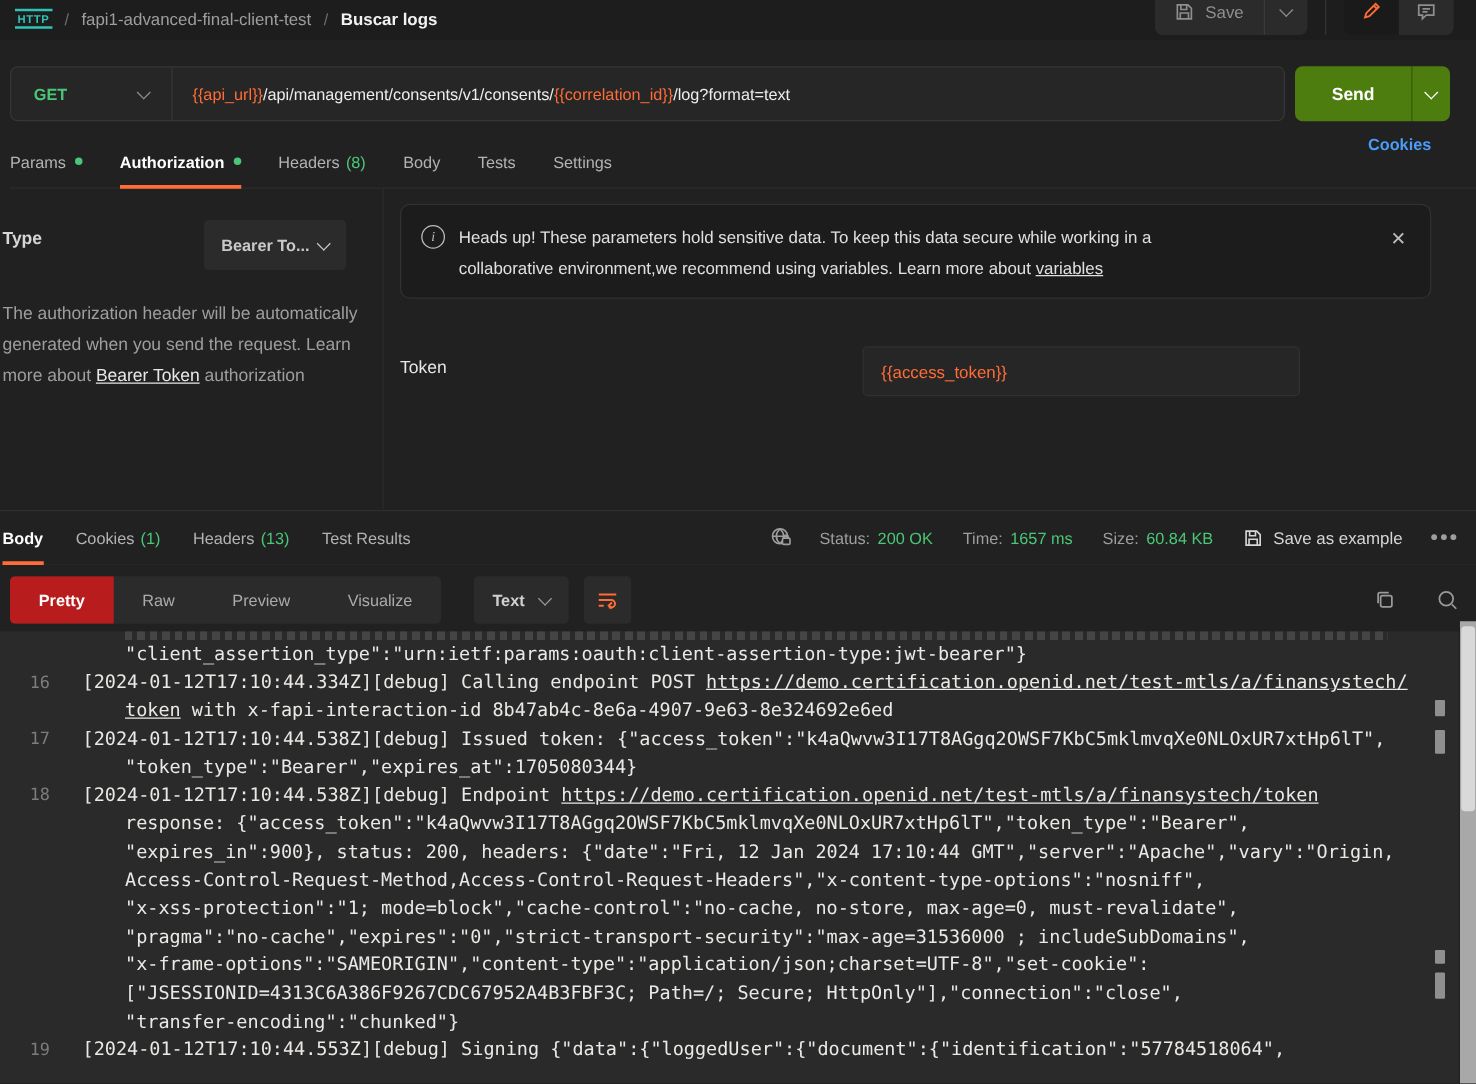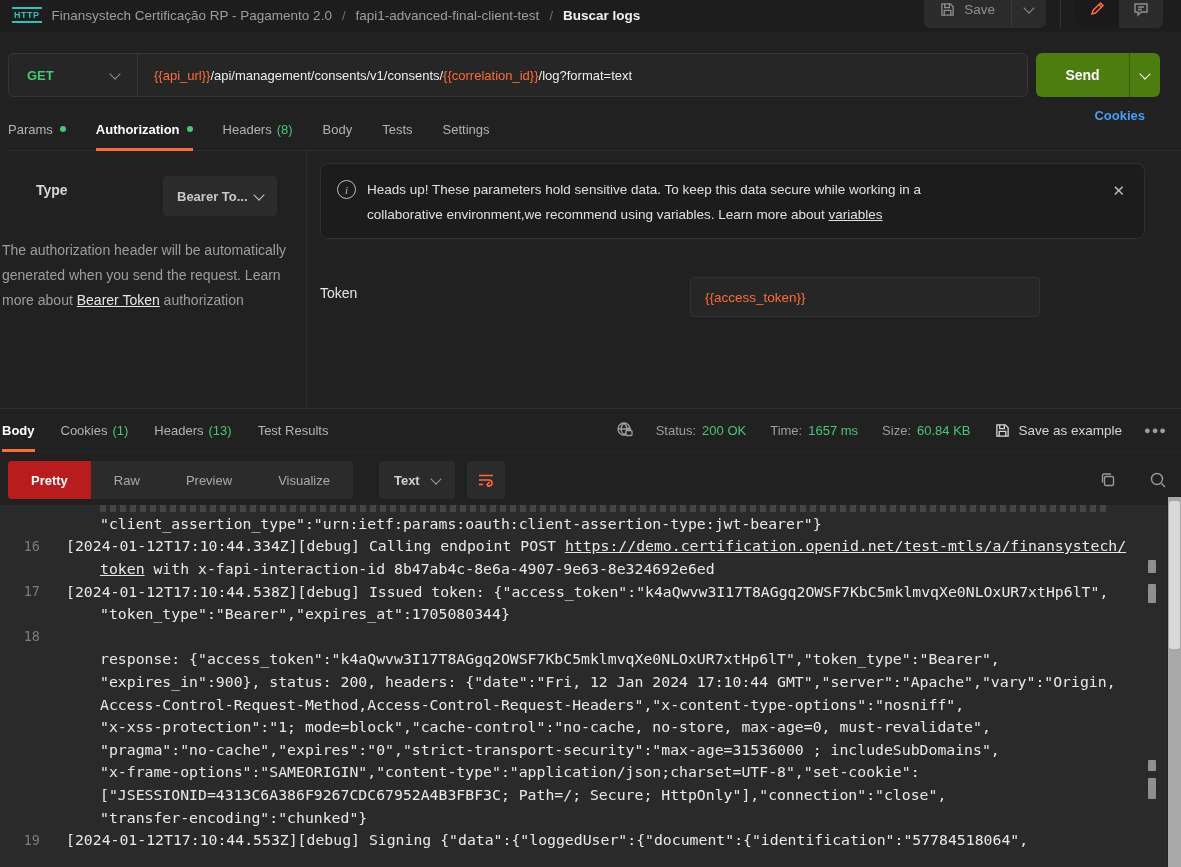--- a/index.html
+++ b/index.html
@@ -40,21 +40,21 @@
   .rtab{display:flex;align-items:center;font-size:13px;color:#b3b3b3;height:100%;position:relative;white-space:nowrap;}
   .rtab.active{color:#fff;font-weight:700;}
   .rtab.active::after{content:"";position:absolute;left:0;right:0;bottom:-1px;height:3px;background:#ff6c37;}
   .dot{width:6px;height:6px;border-radius:50%;background:#4ac776;display:inline-block;margin-left:7px;}
   .count{color:#4ac776;margin-left:5px;}
   .cookies-link{margin-left:auto;color:#4a9df8;font-weight:600;font-size:13px;}
 
   
   .auth{position:absolute;left:0;top:151px;width:100%;height:256px;}
   .auth-vdiv{position:absolute;left:306px;top:0;bottom:0;width:1px;background:#2c2c2c;}
-  .type-label{position:absolute;left:2px;top:31px;color:#d6d6d6;font-size:14px;font-weight:600;margin-left:34px;}
+  .type-label{position:absolute;left:2px;top:31px;color:#d6d6d6;font-size:14px;font-weight:600;}
   .type-select{position:absolute;left:163px;top:25px;width:114px;height:40px;background:#2b2b2b;border-radius:4px;display:flex;align-items:center;justify-content:space-between;padding:0 14px;box-sizing:border-box;color:#c9c9c9;font-size:13px;font-weight:600;}
   .auth-desc{position:absolute;left:2px;top:87px;width:298px;font-size:14px;line-height:25px;color:#9e9e9e;}
   .auth-desc .lnk{color:#e8e8e8;text-decoration:underline;font-weight:500;}
   .banner{position:absolute;left:320px;top:12px;right:36px;height:76px;background:#1c1c1c;border:1px solid #313131;border-radius:8px;box-sizing:border-box;padding:13px 44px 0 16px;display:flex;gap:11px;}
   .info-ic{flex:none;width:17px;height:17px;border:1.4px solid #bdbdbd;border-radius:50%;color:#bdbdbd;font-size:11px;display:flex;align-items:center;justify-content:center;font-family:"Liberation Serif",serif;font-style:italic;margin-top:3px;}
   .banner-text{font-size:13.5px;color:#e0e0e0;line-height:25px;}
   .banner-text .lnk{text-decoration:underline;}
   .banner-close{position:absolute;right:56px;top:31px;color:#bdbdbd;font-size:15px;}
   .token-label{position:absolute;left:320px;top:134px;color:#e6e6e6;font-size:14px;}
   .token-input{position:absolute;left:690px;top:126px;width:350px;height:40px;background:#262626;border:1px solid #313131;border-radius:4px;box-sizing:border-box;display:flex;align-items:center;padding:0 14px;color:#ff6c37;font-size:13.5px;}
@@ -100,21 +100,20 @@
 </style>
 </head>
 <body>
 
 <div class="app">
 
   <div class="topbar">
     <div class="crumbs">
       <span class="http-logo">HTTP</span>
       <span style="display:flex;align-items:center;gap:10px">
-          <span class="bc-item">Finansystech Certificação RP - Pagamento 2.0</span>
           <span class="bc-sep">/</span>
           <span class="bc-item">fapi1-advanced-final-client-test</span>
           <span class="bc-sep">/</span>
           <span class="bc-item last">Buscar logs</span>
         </span>
     </div>
     <div class="top-actions">
       <div class="btn-group">
         <div class="save-main">
           <svg width="15" height="15" viewBox="0 0 16 16" fill="none" stroke="#8f8f8f" stroke-width="1.4">
@@ -307,20 +306,21 @@
         <div class="crow">
           <span class="gut">17</span>
           <span class="ctext"><span>[2024-01-12T17:10:44.538Z][debug] Issued token: {"access_token":"k4aQwvw3I17T8AGgq2OWSF7KbC5mklmvqXe0NLOxUR7xtHp6lT",</span></span>
         </div>
         <div class="crow cont">
           <span class="gut"></span>
           <span class="ctext"><span>"token_type":"Bearer","expires_at":1705080344}</span></span>
         </div>
         <div class="crow">
           <span class="gut">18</span>
+          <span class="ctext"><span>[2024-01-12T17:10:44.538Z][debug] Endpoint </span><span class="clink">https://demo.certification.openid.net/test-mtls/a/finansystech/token</span></span>
         </div>
         <div class="crow cont">
           <span class="gut"></span>
           <span class="ctext"><span>response: {"access_token":"k4aQwvw3I17T8AGgq2OWSF7KbC5mklmvqXe0NLOxUR7xtHp6lT","token_type":"Bearer",</span></span>
         </div>
         <div class="crow cont">
           <span class="gut"></span>
           <span class="ctext"><span>"expires_in":900}, status: 200, headers: {"date":"Fri, 12 Jan 2024 17:10:44 GMT","server":"Apache","vary":"Origin,</span></span>
         </div>
         <div class="crow cont">

